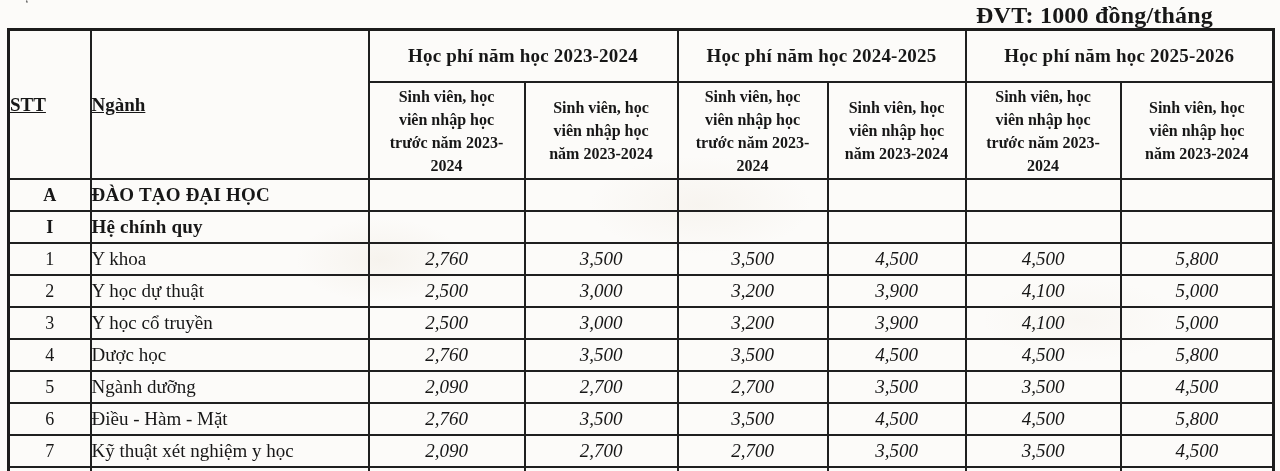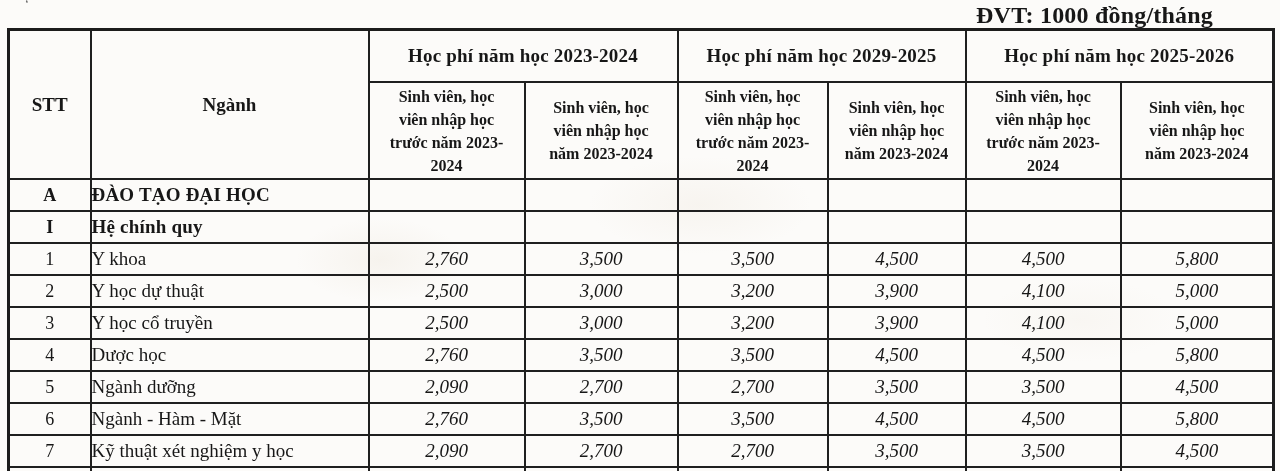--- a/index.html
+++ b/index.html
@@ -50,22 +50,23 @@
   .h-sub{
     height:95px;
     font-size:16px;
     line-height:23px;
     text-align:center;
     vertical-align:middle;
     white-space:pre-line;
   }
   .h-fixed{
     font-size:19px;
-    text-align:center;
-    vertical-align:middle;
+    text-align:left;
+    vertical-align:middle;
+    text-decoration:underline;
   }
   td.c-stt{
     height:30px;
     text-align:center;
     vertical-align:middle;
     font-size:18px;
   }
   td.c-nganh{
     text-align:left;
     vertical-align:middle;
@@ -102,21 +103,21 @@
       <col style="width:150px">
       <col style="width:138px">
       <col style="width:155px">
       <col style="width:153px">
     </colgroup>
     <thead>
       <tr>
         <th class="h-fixed" rowspan="2">STT</th>
         <th class="h-fixed" rowspan="2">Ngành</th>
         <th class="h-group" colspan="2">Học phí năm học 2023-2024</th>
-        <th class="h-group" colspan="2">Học phí năm học 2029-2025</th>
+        <th class="h-group" colspan="2">Học phí năm học 2024-2025</th>
         <th class="h-group" colspan="2">Học phí năm học 2025-2026</th>
       </tr>
       <tr>
         <th class="h-sub">Sinh viên, học
 viên nhập học
 trước năm 2023-
 2024</th>
         <th class="h-sub">Sinh viên, học
 viên nhập học
 năm 2023-2024</th>
@@ -202,21 +203,21 @@
         <td class="c-nganh">Ngành dưỡng</td>
         <td class="c-val">2,090</td>
         <td class="c-val">2,700</td>
         <td class="c-val">2,700</td>
         <td class="c-val">3,500</td>
         <td class="c-val">3,500</td>
         <td class="c-val">4,500</td>
       </tr>
       <tr>
         <td class="c-stt">6</td>
-        <td class="c-nganh">Ngành - Hàm - Mặt</td>
+        <td class="c-nganh">Điều - Hàm - Mặt</td>
         <td class="c-val">2,760</td>
         <td class="c-val">3,500</td>
         <td class="c-val">3,500</td>
         <td class="c-val">4,500</td>
         <td class="c-val">4,500</td>
         <td class="c-val">5,800</td>
       </tr>
       <tr>
         <td class="c-stt">7</td>
         <td class="c-nganh">Kỹ thuật xét nghiệm y học</td>

